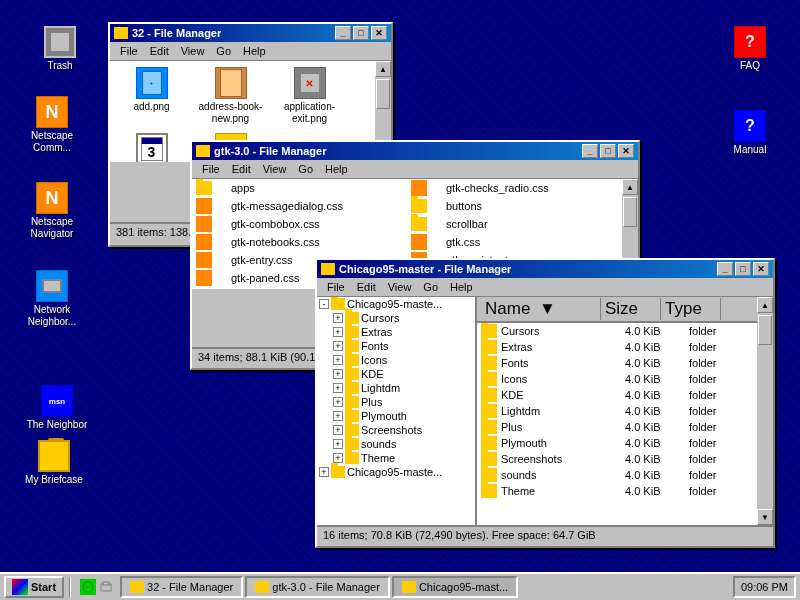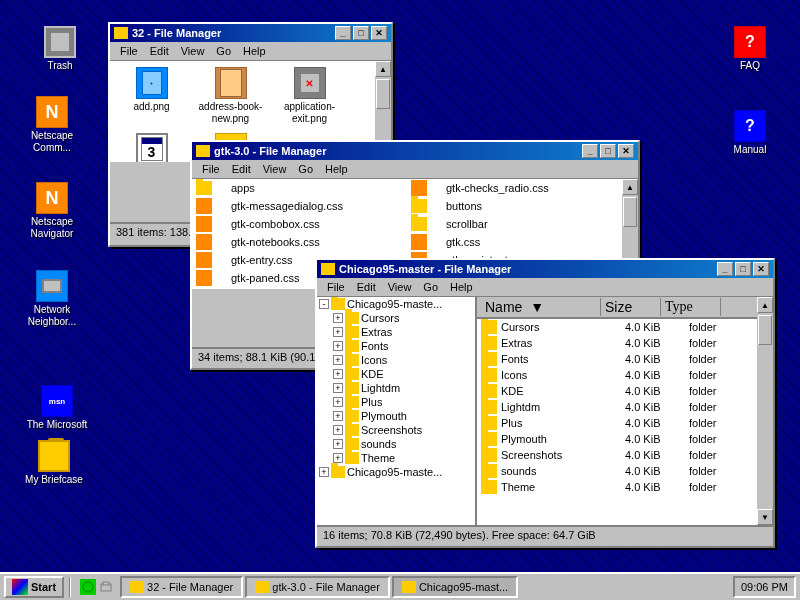--- a/index.html
+++ b/index.html
@@ -321,21 +321,21 @@
     }
 
     .col-type {
       width: 60px;
     }
 
     .detail-header {
       display: flex;
       background: #c0c0c0;
       border-bottom: 2px solid #808080;
-      font-size: 14px;
+      font-size: 17px;
       padding: 1px 4px;
     }
 
     .detail-header-col {
       padding: 1px 4px;
       border-right: 1px solid #808080;
       cursor: pointer;
     }
 
     .status-bar {
@@ -452,21 +452,21 @@
 
 <div class="desktop-icon" style="left:20px; top:270px;">
   <div class="icon-img" style="background:#0088ff; border:1px solid #0066cc; display:flex; align-items:center; justify-content:center;">
     <div style="width:20px; height:14px; background:#c0c0c0; border:2px solid #808080;"></div>
   </div>
   <span class="icon-label">Network Neighbor...</span>
 </div>
 
 <div class="desktop-icon" style="left:25px; top:356px;margin-top:29px;">
   <div class="icon-img" style="background:#0000ff; border:1px solid #0000cc; display:flex; align-items:center; justify-content:center; color:white; font-size:8px; font-weight:bold; text-align:center; padding:2px;">msn</div>
-  <span class="icon-label">The Microsoft ...</span>
+  <span class="icon-label">The Neighbor ...</span>
 </div>
 
 <div class="desktop-icon" style="left:22px; top:440px;">
   <div class="icon-img" style="background:#ffcc00; border:2px solid #cc9900; position:relative;">
     <div style="position:absolute; top:-4px; left:8px; width:16px; height:4px; background:#cc9900; border-top-left-radius:2px; border-top-right-radius:2px;"></div>
   </div>
   <span class="icon-label">My Briefcase</span>
 </div>
 
 <div class="desktop-icon" style="right:18px; top:26px;">
@@ -718,21 +718,21 @@
       </div>
     </div>
 
     <div style="flex:1; display:flex; flex-direction:column; overflow:hidden;">
       <div class="detail-header">
         <div class="detail-header-col" style="width:120px; position:relative;">
           <span>Name</span>
           <span style="margin-left:4px;">▼</span>
         </div>
         <div class="detail-header-col" style="width:60px;">Size</div>
-        <div class="detail-header-col" style="width:60px;font-family:Liberation Serif, serif;">Type</div>
+        <div class="detail-header-col" style="width:60px;">Type</div>
       </div>
       <div class="right-pane">
         <div class="detail-row">
           <div class="file-icon-folder" style="width:16px; height:14px;"></div>
           <span class="col-name">Cursors</span>
           <span class="col-size">4.0 KiB</span>
           <span class="col-type">folder</span>
         </div>
         <div class="detail-row">
           <div class="file-icon-folder" style="width:16px; height:14px;"></div>

